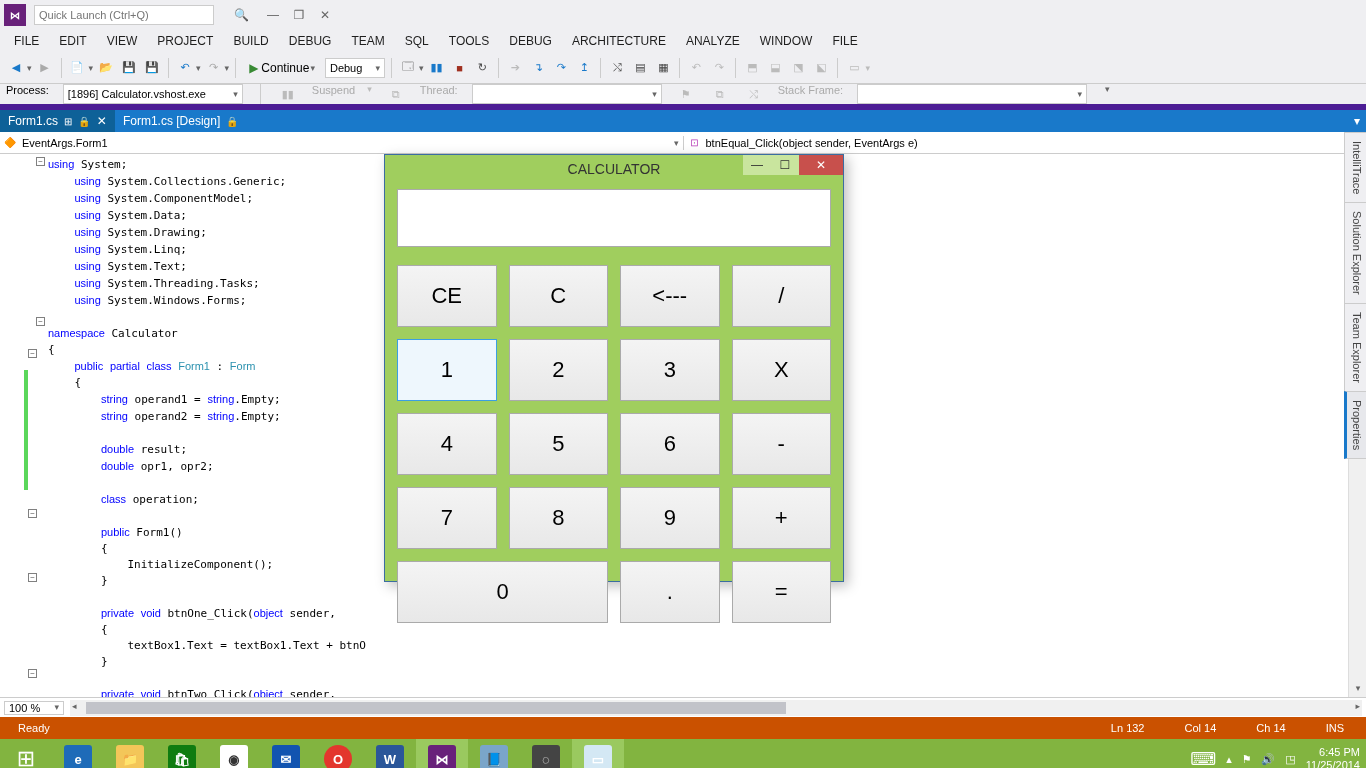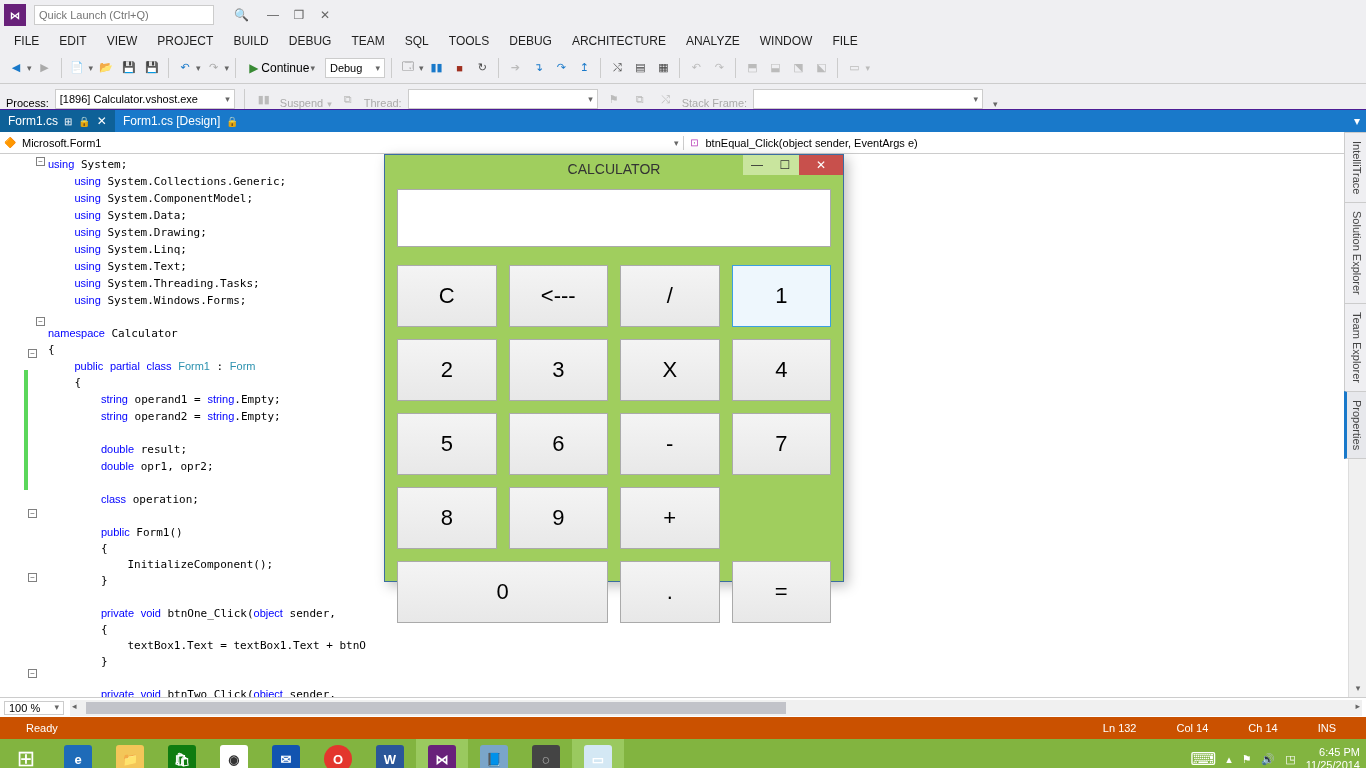--- a/index.html
+++ b/index.html
@@ -12,21 +12,21 @@
 .win-btns span{cursor:pointer;width:16px;text-align:center}
 .menu-bar{height:22px;background:#efeff2;display:flex;align-items:center;padding:0 6px;gap:4px}
 .menu-bar span{padding:2px 8px;font-size:12px;color:#1e1e1e;cursor:pointer}
 .toolbar{height:32px;background:#efeff2;border-bottom:1px solid #ccc;display:flex;align-items:center;padding:0 6px;gap:3px}
 .tb-btn{width:20px;height:20px;display:inline-flex;align-items:center;justify-content:center;font-size:11px;color:#444;border:1px solid transparent}
 .tb-sep{width:1px;height:20px;background:#ccc;margin:0 3px}
 .tb-drop{font-size:9px;color:#666;margin-left:-2px}
 .tb-cont{padding:2px 6px;font-size:12px;border:1px solid transparent;display:flex;align-items:center;gap:3px}
 .tb-green{color:#388a34}
 .tb-combo{border:1px solid #ccc;background:#fff;padding:1px 4px;font-size:11px;min-width:60px;height:20px;display:inline-flex;align-items:center;justify-content:space-between}
-.debug-bar{height:26px;background:#efeff2;border-bottom:1px solid #4c1d95;display:flex;align-items:flex-end;padding:0 6px;gap:6px;font-size:11px}
+.debug-bar{height:26px;background:#efeff2;border-bottom:6px solid #4c1d95;display:flex;align-items:flex-start;padding:0 6px;gap:14px;font-size:11px}
 .tabs-bar{height:22px;background:#1979ca;display:flex;align-items:stretch}
 .tab{display:flex;align-items:center;padding:0 8px;gap:6px;color:#fff;font-size:12px;cursor:pointer}
 .tab.active{background:#0e6198}
 .tab .pin{font-size:10px}
 .tab .close{font-size:12px}
 .context-bar{height:22px;background:#fff;border-bottom:1px solid #ccc;display:flex;align-items:center;font-size:11px}
 .ctx-left{flex:1;display:flex;align-items:center;padding:0 4px;gap:4px;border-right:1px solid #ccc}
 .ctx-right{flex:1;display:flex;align-items:center;padding:0 4px;gap:4px}
 .ctx-icon{width:14px;height:14px;display:inline-flex;align-items:center;justify-content:center;font-size:10px}
 .editor-area{position:relative;height:543px;background:#fff;overflow:hidden}
@@ -36,21 +36,21 @@
 .change-bar{position:absolute;left:24px;width:4px;background:#5bd75b}
 .code{position:absolute;left:48px;top:2px;font-family:Consolas,monospace;font-size:11px;line-height:16px;white-space:pre;color:#000}
 .kw{color:#0000ff}.cls{color:#2b91af}
 .vscroll{position:absolute;right:0;top:0;width:18px;height:100%;background:#f0f0f0;border-left:1px solid #ddd}
 .vscroll-thumb{position:absolute;left:2px;width:14px;background:#c2c3c9;top:22px;height:90px}
 .vscroll-arr{position:absolute;left:0;width:18px;height:18px;text-align:center;font-size:9px;color:#666;line-height:18px}
 .zoom-bar{height:20px;background:#fff;border-top:1px solid #ccc;display:flex;align-items:center;padding:0 4px;font-size:11px}
 .zoom-combo{border:1px solid #ccc;padding:0 4px;width:60px;display:flex;justify-content:space-between}
 .hscroll{flex:1;height:16px;background:#f0f0f0;margin-left:6px;position:relative}
 .hscroll-thumb{position:absolute;left:16px;top:2px;height:12px;width:700px;background:#c2c3c9}
-.status-bar{height:22px;background:#ca5100;color:#fff;display:flex;align-items:center;padding:0 26px;font-size:11px}
+.status-bar{height:22px;background:#ca5100;color:#fff;display:flex;align-items:center;padding:0 18px;font-size:11px}
 .status-bar .sp{flex:1}
 .status-bar span{margin-right:40px}
 .taskbar{height:40px;background:#82b440;display:flex;align-items:stretch}
 .task-btn{width:52px;display:flex;align-items:center;justify-content:center;font-size:20px;position:relative}
 .task-btn.active{background:#9ac95f}
 .task-right{margin-left:auto;display:flex;align-items:center;padding:0 6px;gap:10px;color:#fff;font-size:11px}
 .task-clock{text-align:right;line-height:13px;font-size:11px}
 .side-tabs{position:absolute;right:0;top:132px;width:22px;display:flex;flex-direction:column}
 .side-tab{writing-mode:vertical-rl;padding:8px 3px;font-size:11px;background:#efeff2;color:#444;border:1px solid #ccc;border-right:0;cursor:pointer;margin-bottom:-1px}
 .side-tab.hl{background:#e7e8ec}
@@ -189,21 +189,21 @@
     <span>Form1.cs [Design]</span>
     <span class="pin">🔒</span>
   </div>
   <div style="flex:1"></div>
   <div class="tab" style="padding:0 6px">▾</div>
 </div>
 
 <div class="context-bar">
   <div class="ctx-left">
     <span class="ctx-icon" style="color:#c27a17">🔶</span>
-    <span>Microsoft.Form1</span>
+    <span>EventArgs.Form1</span>
     <span style="flex:1"></span>
       <span class="tb-drop">▾</span>
   </div>
   <div class="ctx-right">
     <span class="ctx-icon" style="color:#b73cb7">⊡</span>
     <span>btnEqual_Click(object sender, EventArgs e)</span>
     <span style="flex:1"></span>
       <span class="tb-drop">▾</span>
   </div>
 </div>
@@ -344,20 +344,21 @@
     <span>CALCULATOR</span>
     <div class="calc-win-btns">
       <div class="cb">—</div>
       <div class="cb">☐</div>
       <div class="cb close">✕</div>
     </div>
   </div>
   <div class="calc-body">
     <div class="calc-disp"></div>
     <div class="calc-grid">
+      <div class="calc-btn">CE</div>
       <div class="calc-btn">C</div>
       <div class="calc-btn">&lt;---</div>
       <div class="calc-btn">/</div>
       <div class="calc-btn sel">1</div>
       <div class="calc-btn">2</div>
       <div class="calc-btn">3</div>
       <div class="calc-btn">X</div>
       <div class="calc-btn">4</div>
       <div class="calc-btn">5</div>
       <div class="calc-btn">6</div>

